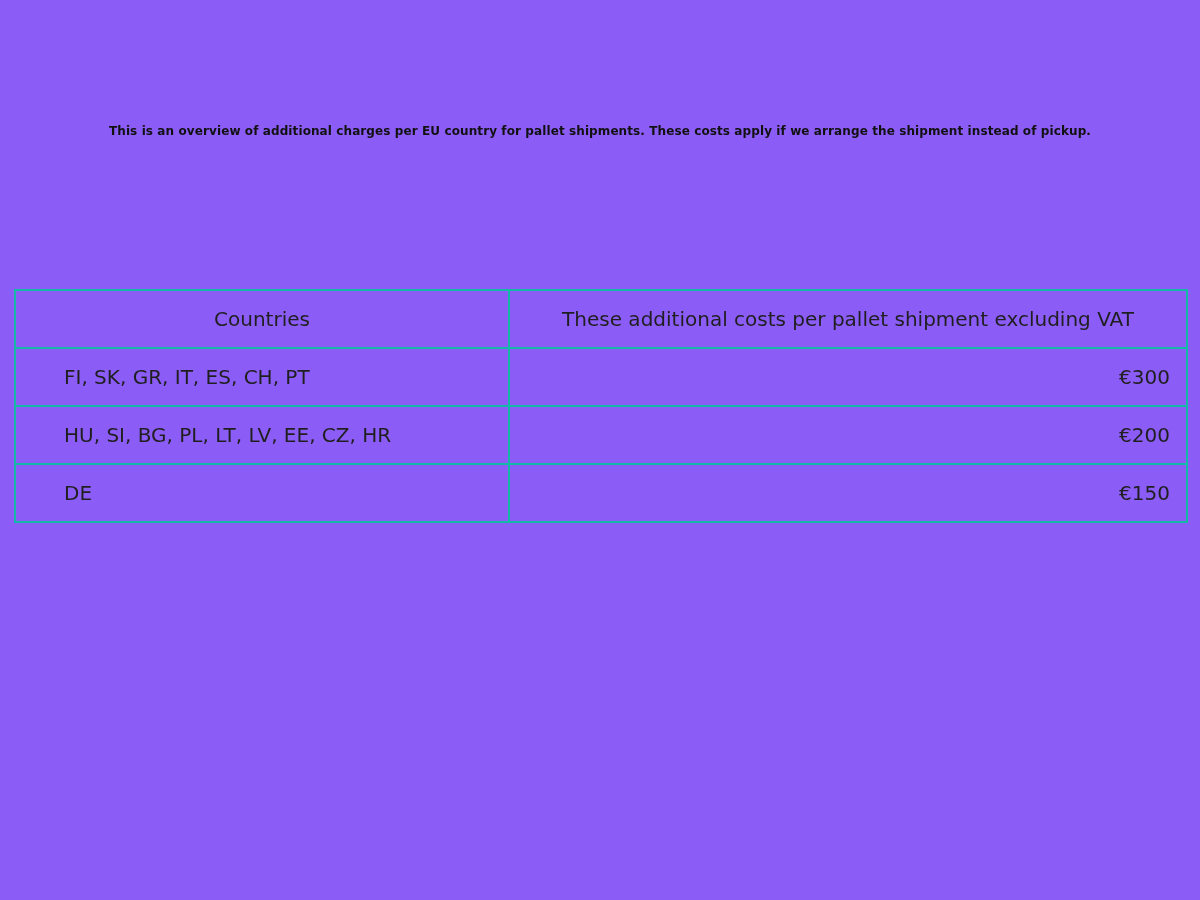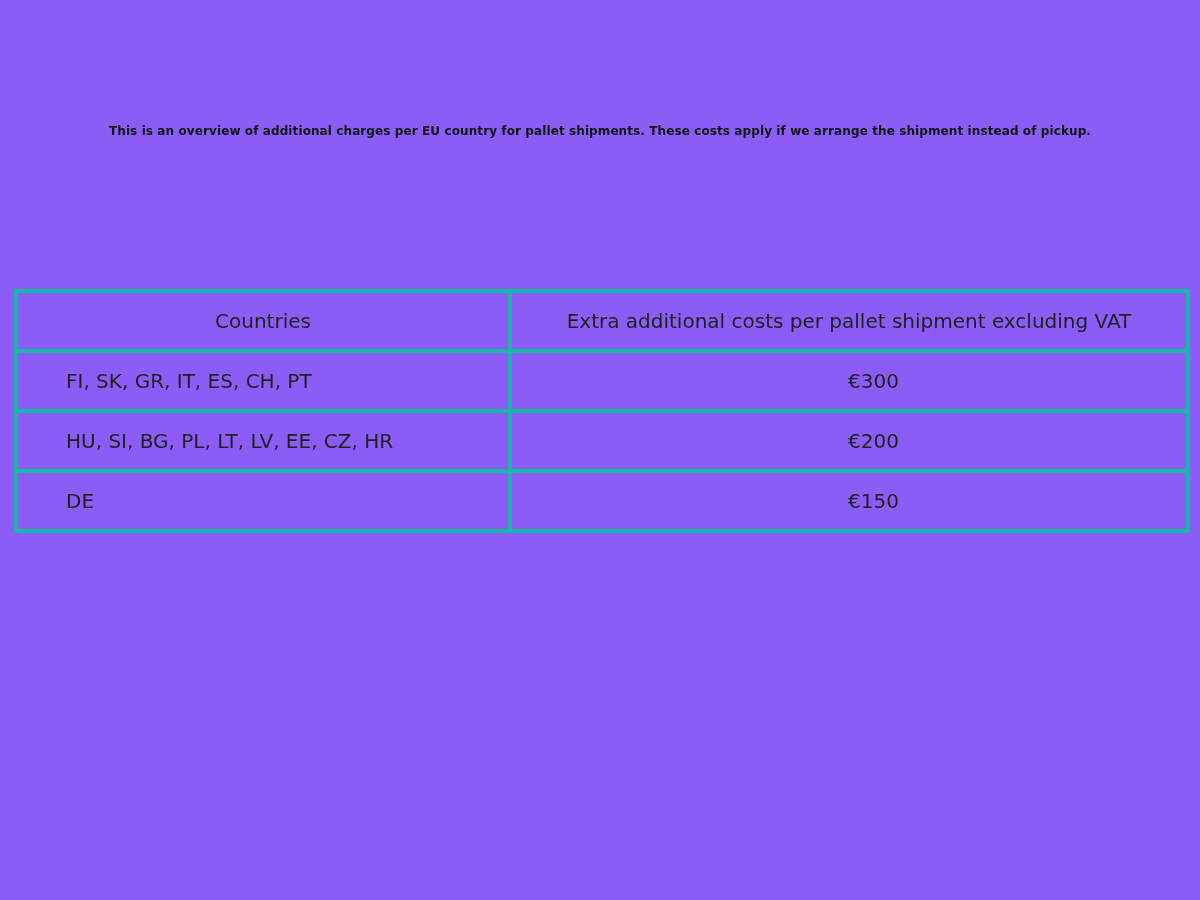--- a/index.html
+++ b/index.html
@@ -37,58 +37,58 @@
     left: 14px;
     top: 289px;
     width: 1172px;
     border-collapse: collapse;
     table-layout: fixed;
   }
   .col-countries { width: 494px; }
   .col-costs    { width: 678px; }
   .charges-table th,
   .charges-table td {
-    border: 4px solid #14b8a6;
+    border: 2px solid #14b8a6;
     height: 51px;
     padding: 16px;
     font-size: 20px;
     font-weight: normal;
     color: #1f1f1f;
     vertical-align: middle;
     white-space: nowrap;
     overflow: hidden;
   }
   .charges-table th {
     text-align: center;
   }
   .charges-table td.countries-cell {
     text-align: left;
     padding-left: 48px;
   }
   .charges-table td.cost-cell {
-    text-align: center;
+    text-align: right;
     padding-left: 65px;
   }
 </style>
 </head>
 <body>
 
 <div class="page">
 
   <p class="intro">This is an overview of additional charges per EU country for pallet shipments. These costs apply if we arrange the shipment instead of pickup.</p>
 
   <table class="charges-table">
     <colgroup>
       <col class="col-countries">
       <col class="col-costs">
     </colgroup>
     <thead>
       <tr>
         <th>Countries</th>
-        <th>Extra additional costs per pallet shipment excluding VAT</th>
+        <th>These additional costs per pallet shipment excluding VAT</th>
       </tr>
     </thead>
     <tbody>
       <tr>
         <td class="countries-cell">FI, SK, GR, IT, ES, CH, PT</td>
         <td class="cost-cell">€300</td>
       </tr>
       <tr>
         <td class="countries-cell">HU, SI, BG, PL, LT, LV, EE, CZ, HR</td>
         <td class="cost-cell">€200</td>

